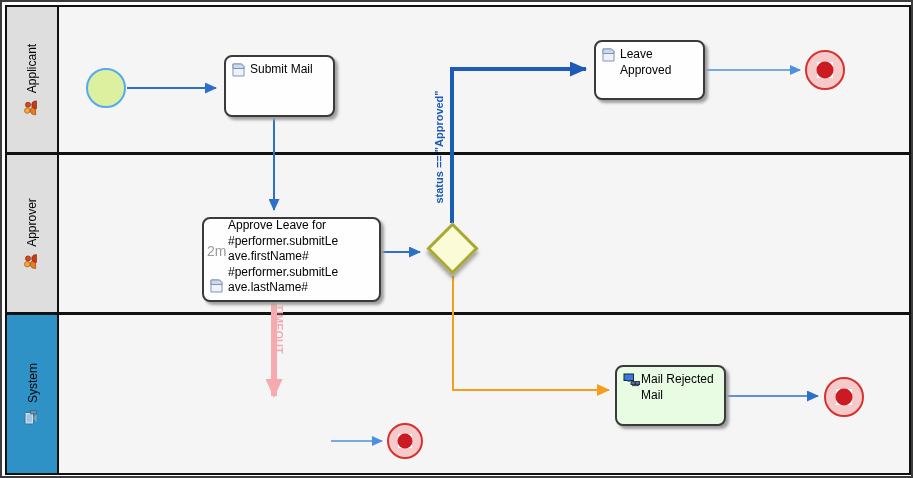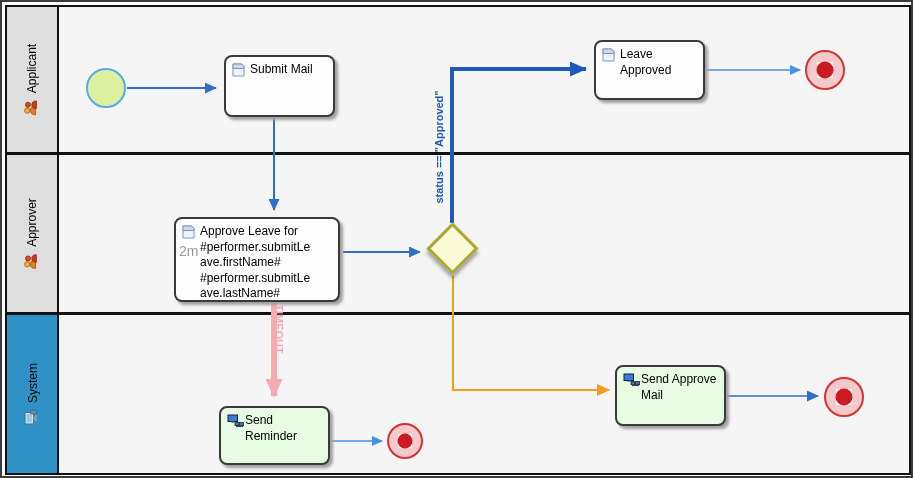--- a/index.html
+++ b/index.html
@@ -177,21 +177,21 @@
     <div class="task" style="left:222px; top:53px; width:111px; height:62px;">
       <span class="t-icon">
         <svg width="13" height="14" viewBox="0 0 13 14">
           <path d="M1 1 h8.5 l2.5 2.5 v9.5 h-11 z" fill="#eef2fa" stroke="#8095b8" stroke-width="1"></path>
           <path d="M1 1 h8.5 l2.5 2.5 v2 h-11 z" fill="#ccd8ec" stroke="#8095b8" stroke-width="1"></path>
         </svg>
       </span>
       <div class="t-label">Submit Mail</div>
     </div>
 
-    <div class="task" style="left:172px; top:215px; width:166px; height:85px;">
+    <div class="task" style="left:200px; top:215px; width:179px; height:85px;align-items:flex-end;">
       <span class="t-icon">
         <svg width="13" height="14" viewBox="0 0 13 14">
           <path d="M1 1 h8.5 l2.5 2.5 v9.5 h-11 z" fill="#eef2fa" stroke="#8095b8" stroke-width="1"></path>
           <path d="M1 1 h8.5 l2.5 2.5 v2 h-11 z" fill="#ccd8ec" stroke="#8095b8" stroke-width="1"></path>
         </svg>
       </span>
       <div class="t-label">Approve Leave for
 #performer.submitLe
 ave.firstName#
 #performer.submitLe
@@ -210,50 +210,37 @@
       </span>
       <div class="t-label">Leave
 Approved</div>
     </div>
 
     <div class="end-event" style="left:803px; top:48px;">
       <div class="end-square"></div>
       <div class="end-dot"></div>
     </div>
 
-    <div class="task green" style="left:217px; top:404px; width:111px; height:59px;">
+
+    <div class="end-event small" style="left:385px; top:421px;">
+      <div class="end-square"></div>
+      <div class="end-dot"></div>
+    </div>
+
+    <div class="task green" style="left:613px; top:363px; width:111px; height:61px;">
       <span class="t-icon">
         <svg width="17" height="14" viewBox="0 0 17 14">
           <rect x="1" y="1" width="9.5" height="6.5" fill="#3a7ad9" stroke="#14243d" stroke-width="1"></rect>
           <rect x="4.5" y="7.5" width="2.5" height="1.3" fill="#53637d"></rect>
           <rect x="8" y="8.6" width="4" height="3" fill="#5a6f92" stroke="#14243d" stroke-width="0.8"></rect>
           <rect x="12.6" y="8.6" width="4" height="3" fill="#5a6f92" stroke="#14243d" stroke-width="0.8"></rect>
           <path d="M9 12.6 h7" stroke="#14243d" stroke-width="0.9" fill="none"></path>
         </svg>
       </span>
-      <div class="t-label">Send
-Reminder</div>
-    </div>
-
-    <div class="end-event small" style="left:385px; top:421px;">
-      <div class="end-square"></div>
-      <div class="end-dot"></div>
-    </div>
-
-    <div class="task green" style="left:613px; top:363px; width:111px; height:61px;">
-      <span class="t-icon">
-        <svg width="17" height="14" viewBox="0 0 17 14">
-          <rect x="1" y="1" width="9.5" height="6.5" fill="#3a7ad9" stroke="#14243d" stroke-width="1"></rect>
-          <rect x="4.5" y="7.5" width="2.5" height="1.3" fill="#53637d"></rect>
-          <rect x="8" y="8.6" width="4" height="3" fill="#5a6f92" stroke="#14243d" stroke-width="0.8"></rect>
-          <rect x="12.6" y="8.6" width="4" height="3" fill="#5a6f92" stroke="#14243d" stroke-width="0.8"></rect>
-          <path d="M9 12.6 h7" stroke="#14243d" stroke-width="0.9" fill="none"></path>
-        </svg>
-      </span>
-      <div class="t-label">Send Approve
+      <div class="t-label">Mail Rejected
 Mail</div>
     </div>
 
     <div class="end-event" style="left:822px; top:375px;">
       <div class="end-square"></div>
       <div class="end-dot"></div>
     </div>
 
   </div>
 </div>

